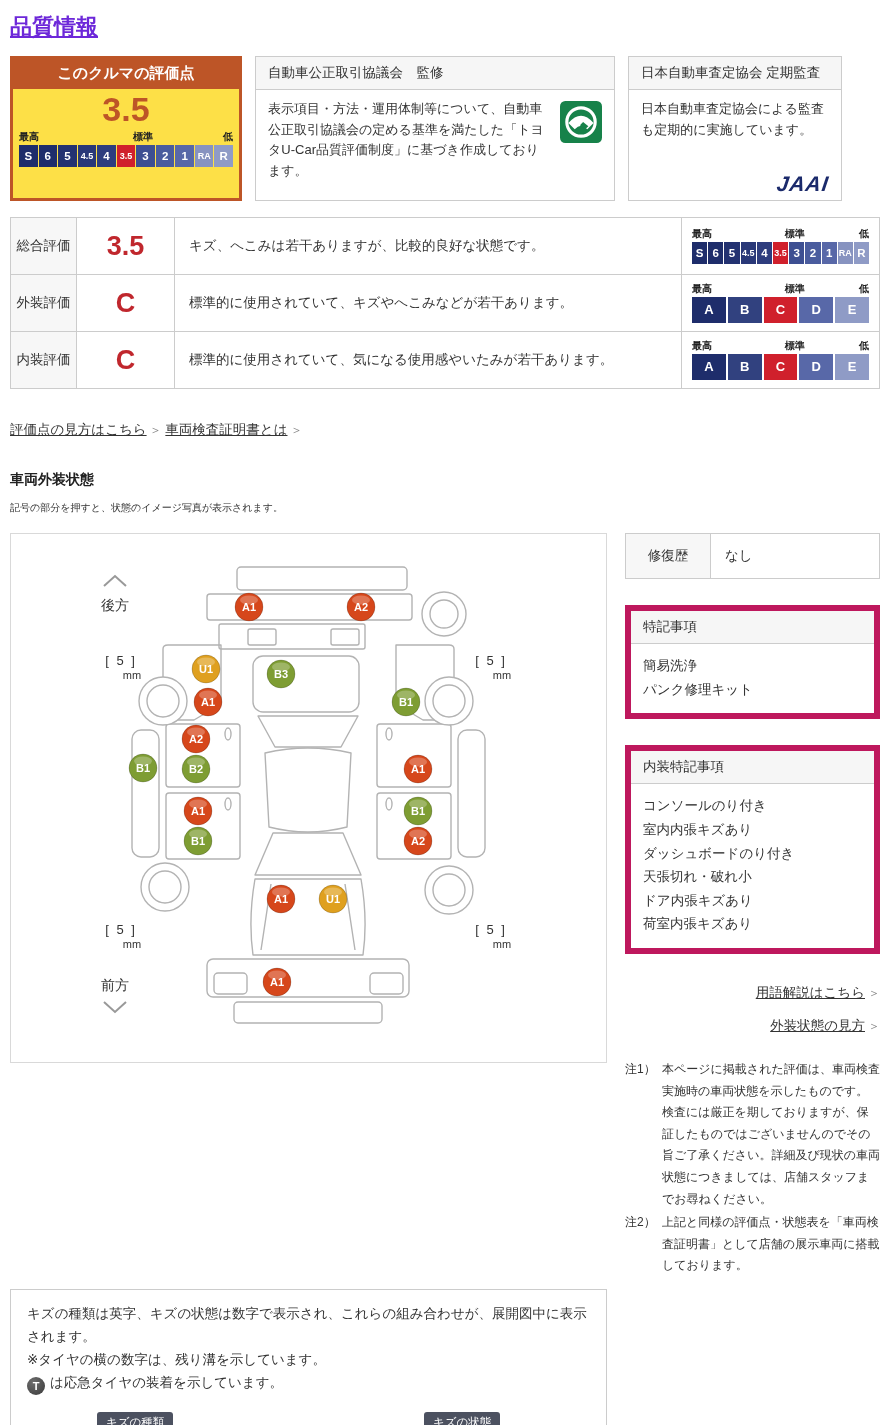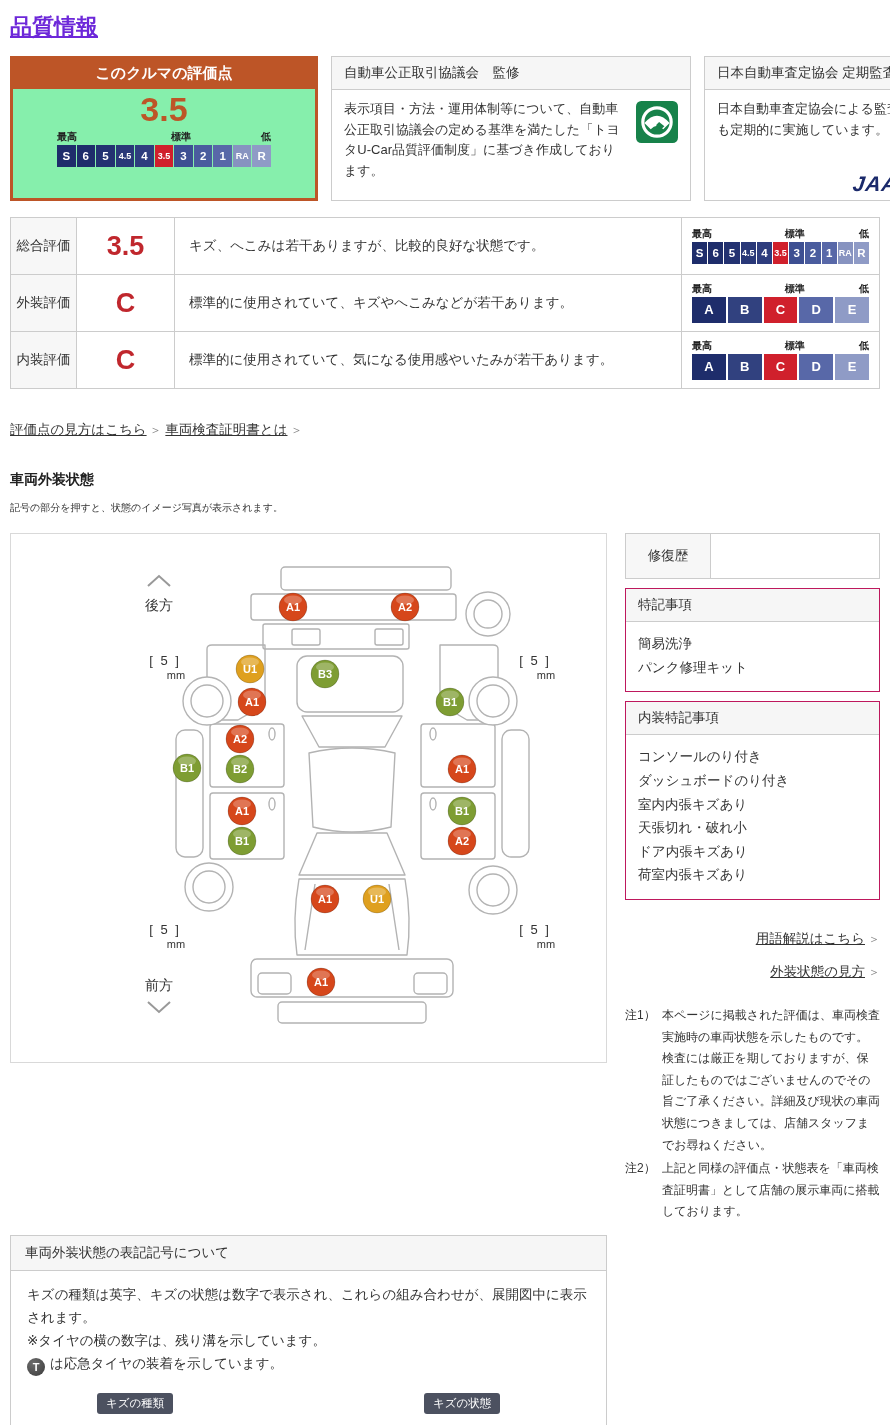--- a/index.html
+++ b/index.html
@@ -1,21 +1,21 @@
 <!DOCTYPE html>
 <html><head>
 <meta charset="utf-8">
 <style>
   html,body{margin:0;padding:0;background:#fff;}
   body{width:890px;font-family:"Liberation Sans","DejaVu Sans",sans-serif;color:#333;}
   .wrap{padding:12px 10px 40px;}
   .page-title{font-size:22px;font-weight:bold;color:#6d28d9;text-decoration:underline;}
   
   .top-row{display:flex;margin-top:14px;gap:13px;}
-  .rating-box{width:308px;height:145px;border:3px solid #bd5527;box-sizing:border-box;background:#86efac;flex:none;}
+  .rating-box{width:232px;height:145px;border:3px solid #bd5527;box-sizing:border-box;background:#fde047;flex:none;}
   .rating-box .hd{background:#bd5527;color:#fff;font-weight:bold;font-size:15px;text-align:center;padding:5px 0 6px;}
   .rating-box .score{color:#bd5527;font-size:34px;font-weight:bold;text-align:center;line-height:1.05;margin-top:3px;}
   .rating-box .scale-wrap{width:214px;margin:2px auto 0;}
   .info-box{border:1px solid #ccc;box-sizing:border-box;height:145px;background:#fff;flex:none;}
   .info-box .hd{background:#f6f6f6;border-bottom:1px solid #ccc;padding:7px 12px;font-size:13.5px;color:#333;}
   .info-box .bd{padding:9px 12px;font-size:13px;line-height:1.58;}
   .sup-box{width:360px;}
   .aud-box{width:214px;}
   .aud-box .bd{position:relative;height:96px;}
   .emblem{float:right;margin:2px 0 4px 8px;}
@@ -38,26 +38,26 @@
   .eval-table td.desc{padding:8px 14px;}
   .eval-table td.scl{width:198px;padding:5px 10px 7px;}
   
   .links{margin-top:32px;font-size:13.5px;}
   .link{text-decoration:underline;color:#333;cursor:pointer;}
   .chev{color:#888;font-size:12px;margin-left:3px;text-decoration:none;display:inline-block;}
   .sec-title{font-size:14px;font-weight:bold;color:#222;margin-top:32px;}
   .sec-sub{font-size:10px;margin-top:12px;}
   
   .main{display:flex;margin-top:18px;gap:18px;align-items:flex-start;}
-  .diagram-box{width:597px;height:530px;border:1px solid #d9d9d9;box-sizing:border-box;flex:none;padding-left:44px;}
+  .diagram-box{width:597px;height:530px;border:1px solid #d9d9d9;box-sizing:border-box;flex:none;}
   .sidebar{width:255px;font-size:13.5px;flex:none;}
   .repair-tbl{display:flex;border:1px solid #ccc;height:44px;}
   .repair-lbl{width:84px;background:#f7f7f7;display:flex;align-items:center;justify-content:center;border-right:1px solid #ccc;}
   .repair-val{flex:1;display:flex;align-items:center;padding-left:14px;}
-  .side-box{border:1px solid #be185d;margin-top:9px;}
+  .side-box{border:6px solid #be185d;margin-top:26px;}
   .side-box .hd{background:#f6f6f6;border-bottom:1px solid #ccc;padding:7px 12px;}
   .side-box .bd{padding:10px 12px 12px;line-height:1.75;}
   .side-links{margin-top:30px;text-align:right;}
   .side-links > div{margin-bottom:15px;}
   .notes{margin-top:24px;font-size:12px;line-height:1.8;color:#333;}
   .note{display:flex;margin-bottom:2px;}
   .note .pre{width:37px;flex:none;}
   .note .txt{flex:1;}
   
   .legend-box{width:597px;border:1px solid #ccc;margin-top:10px;box-sizing:border-box;}
@@ -332,36 +332,37 @@
             <circle cx="266" cy="448" r="14" fill="#d6471b" stroke="rgba(0,0,0,.18)"></circle>
             <ellipse cx="266" cy="441" rx="9" ry="4.5" fill="#fff" opacity="0.25"></ellipse>
             <text x="266" y="452" class="marker-text">A1</text>
           </g>
       </svg>
     </div>
 
     <div class="sidebar">
       <div class="repair-tbl">
         <div class="repair-lbl">修復歴</div>
+        <div class="repair-val">なし</div>
       </div>
 
       <div class="side-box">
         <div class="hd">特記事項</div>
         <div class="bd" id="tokki-list">
             <div>簡易洗浄</div>
             <div>パンク修理キット</div>
           </div>
       </div>
 
       <div class="side-box">
         <div class="hd">内装特記事項</div>
         <div class="bd" id="naiso-list">
             <div>コンソールのり付き</div>
+            <div>室内内張キズあり</div>
             <div>ダッシュボードのり付き</div>
-            <div>室内内張キズあり</div>
             <div>天張切れ・破れ小</div>
             <div>ドア内張キズあり</div>
             <div>荷室内張キズあり</div>
           </div>
       </div>
 
       <div class="side-links">
         <div><span class="link"><span>用語解説はこちら</span></span><span class="chev">＞</span></div>
         <div><span class="link"><span>外装状態の見方</span></span><span class="chev">＞</span></div>
       </div>
@@ -373,21 +374,20 @@
           </div>
           <div class="note">
             <div class="pre">注2）</div>
             <div class="txt">上記と同様の評価点・状態表を「車両検査証明書」として店舗の展示車両に搭載しております。</div>
           </div>
         </div>
     </div>
   </div>
 
   <div class="legend-box">
-    <div class="hd">車両外装状態の表記記号について</div>
     <div class="legend-body">
       <div class="legend-text">
         <span>キズの種類は英字、キズの状態は数字で表示され、これらの組み合わせが、展開図中に表示されます。</span><br>
         <span>※タイヤの横の数字は、残り溝を示しています。</span><br>
         <span class="t-icon">T</span><span>は応急タイヤの装着を示しています。</span>
       </div>
       <div class="badge types-badge">キズの種類</div>
 
       <div class="badge states-badge">キズの状態</div>
 

